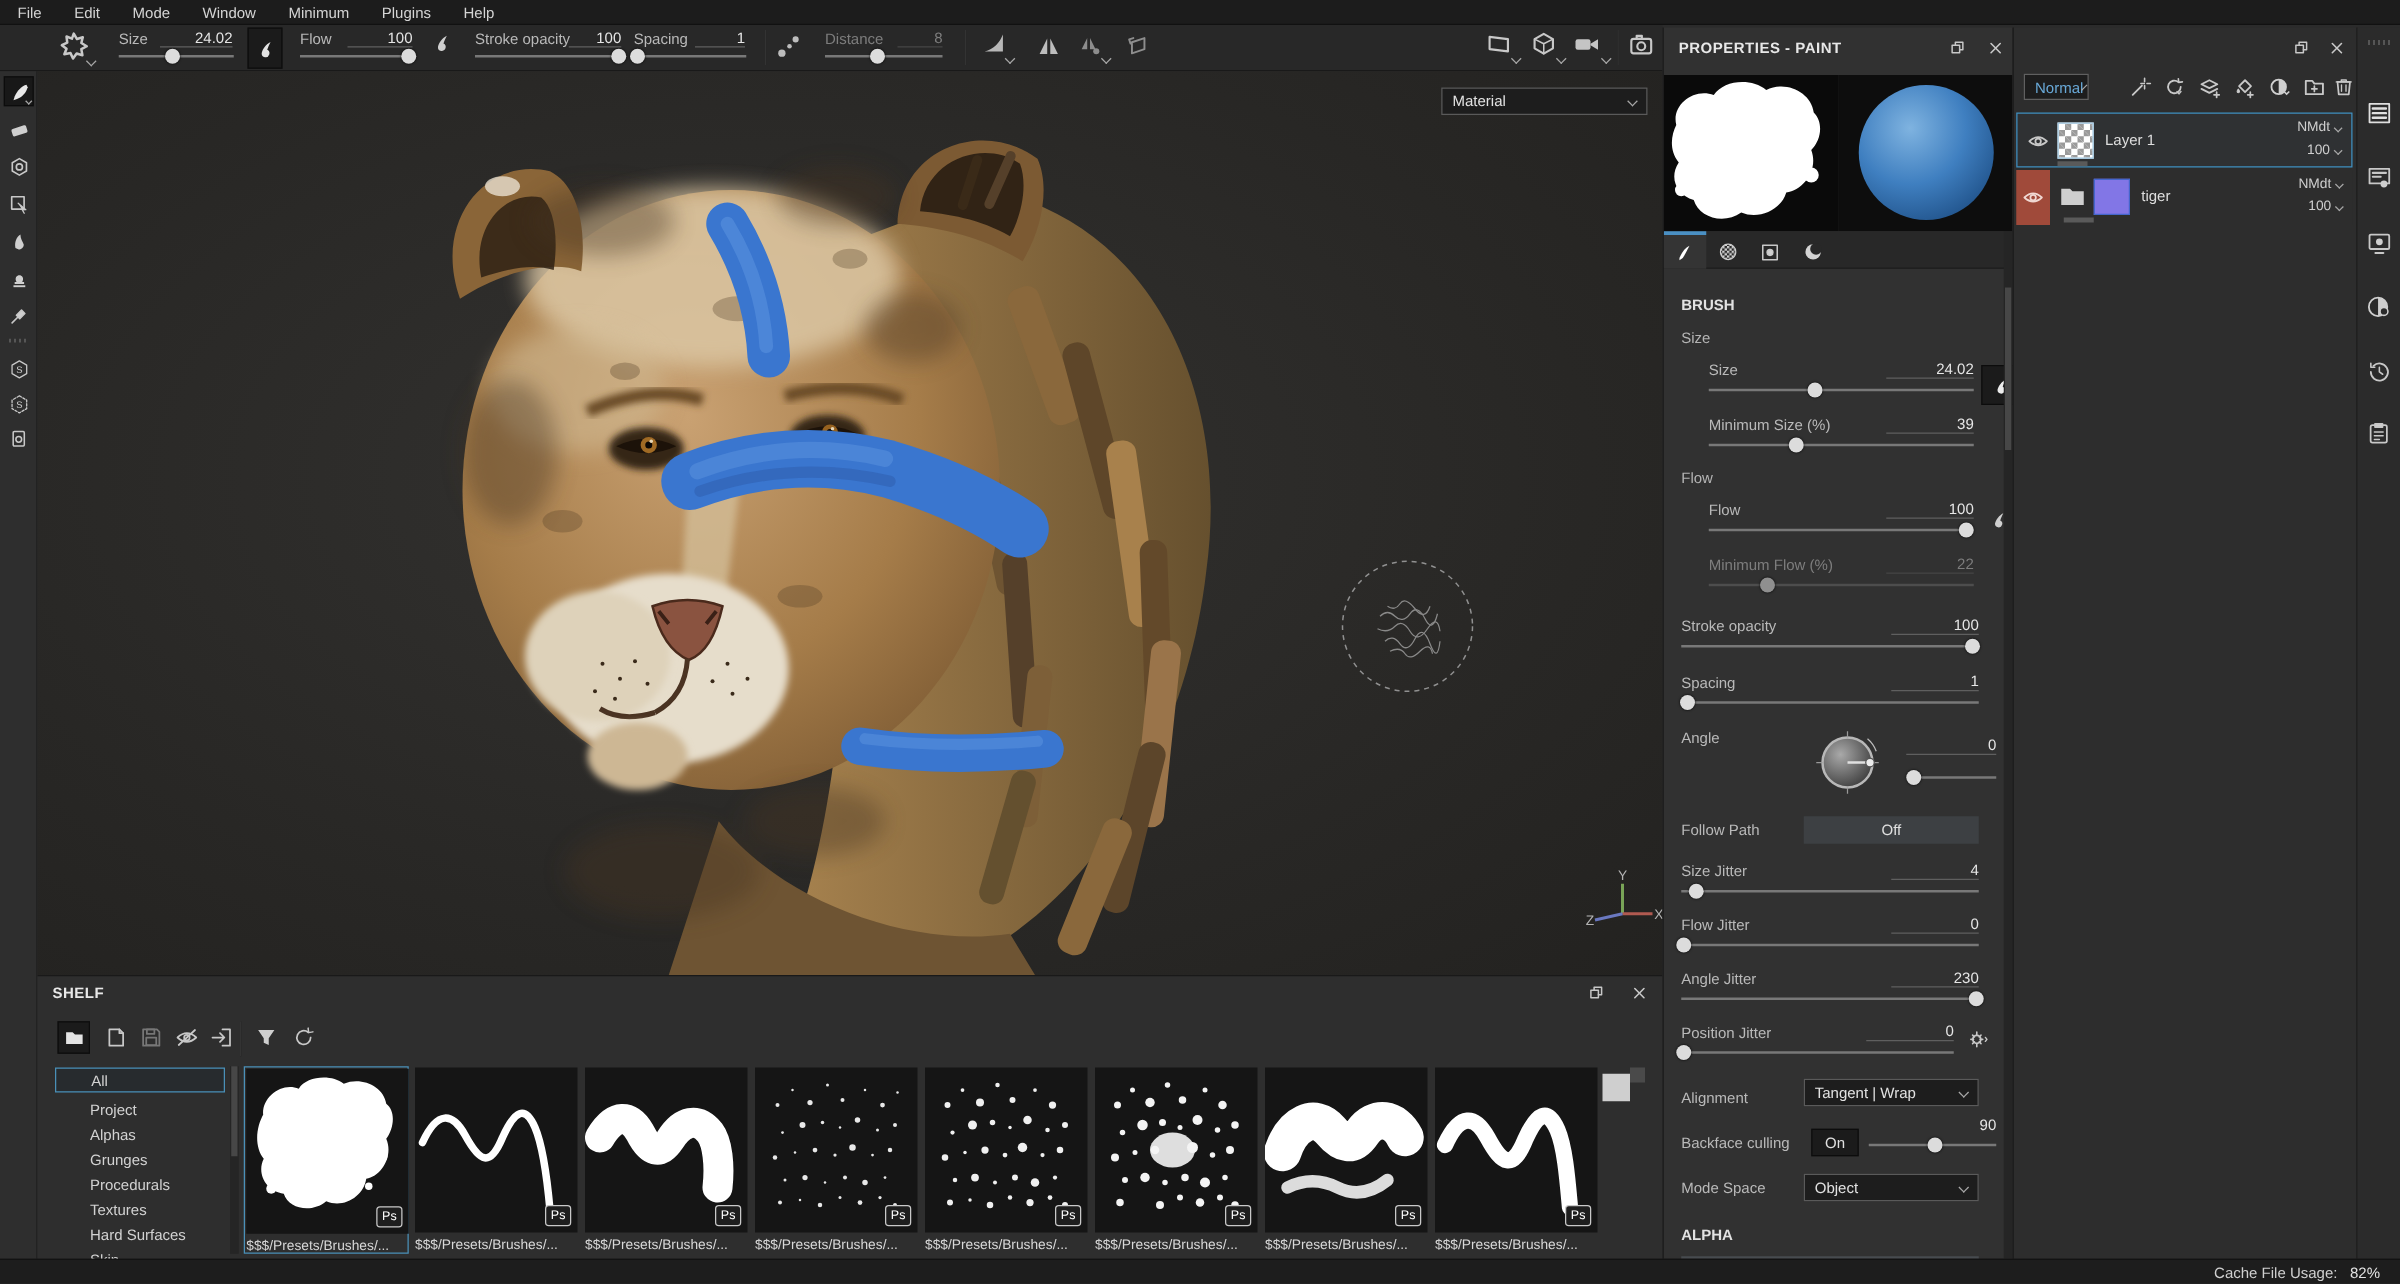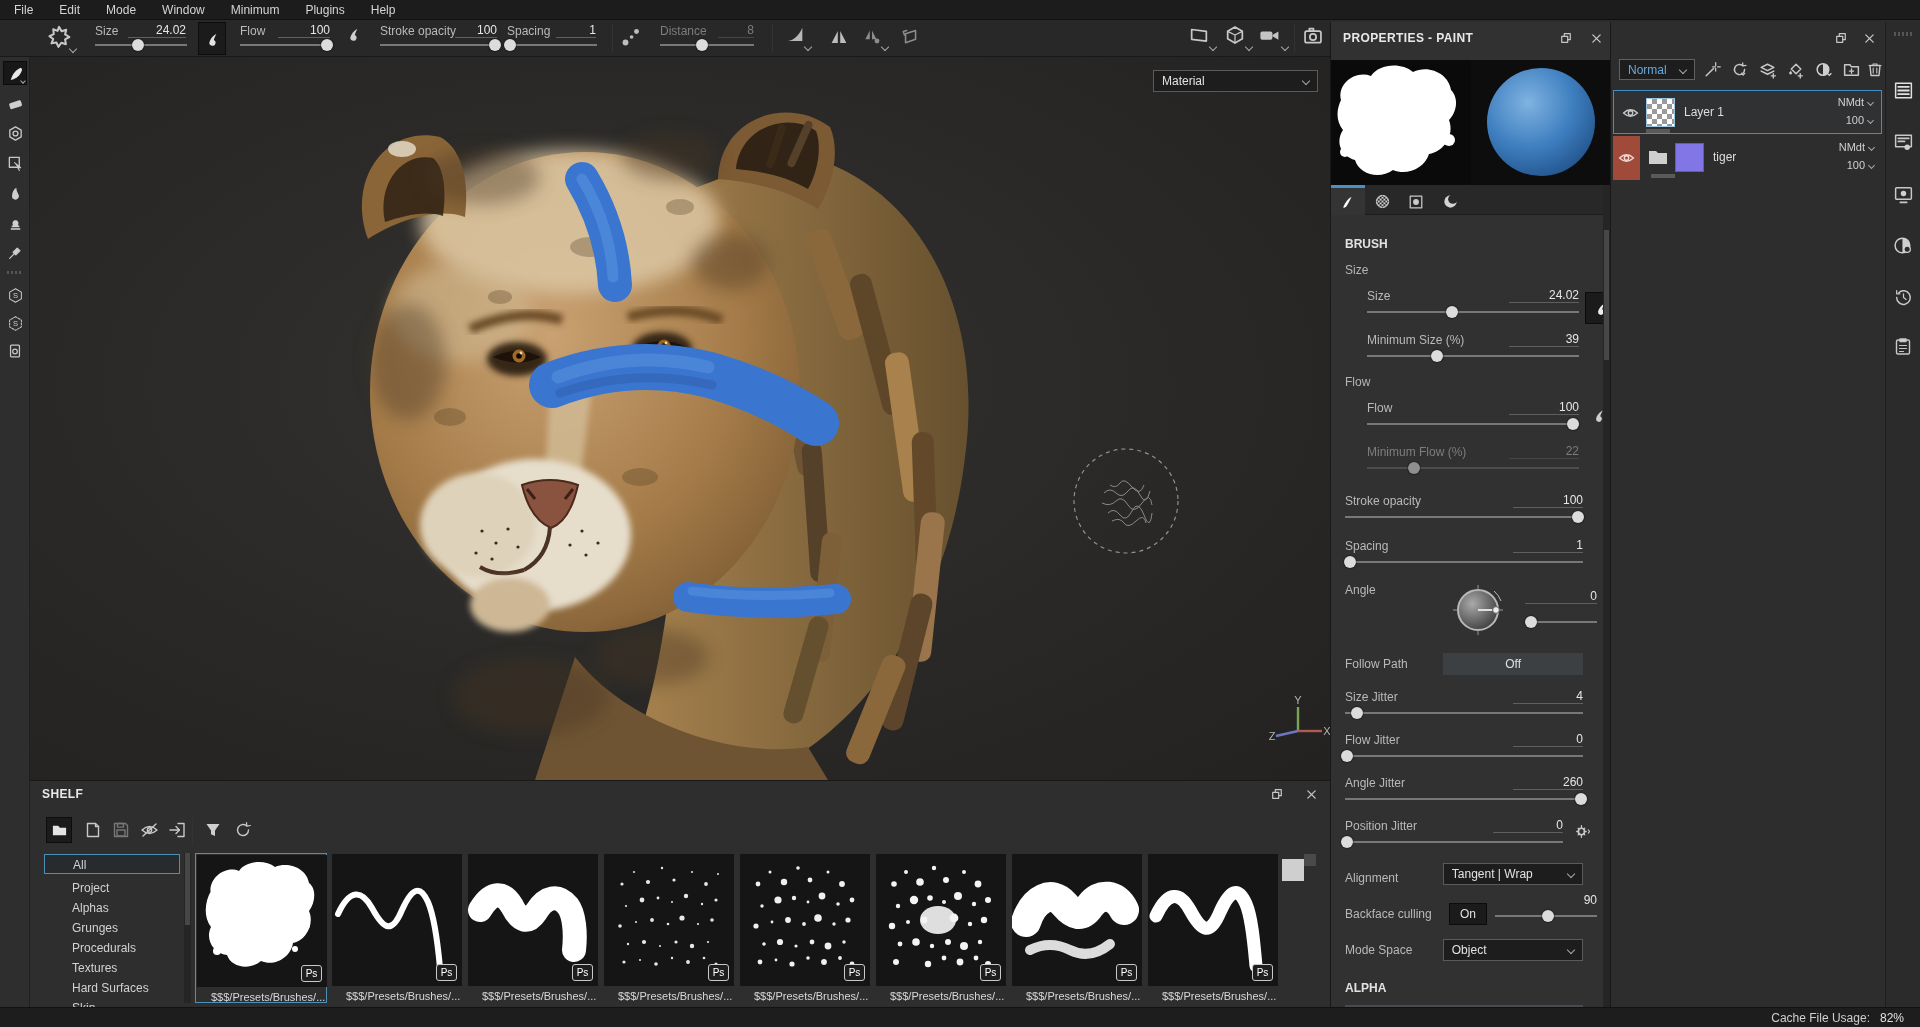--- a/index.html
+++ b/index.html
@@ -45,21 +45,21 @@
 .lrow{position:absolute;left:2px;width:269px;height:44px;background:#2f3133}
 .ltxt{color:#dedede}
 .rmeta{position:absolute;right:8px;color:#cfcfcf;font-size:11px;display:flex;align-items:center;gap:4px}
 .checker{background-image:linear-gradient(45deg,#9a9a9a 25%,transparent 25%,transparent 75%,#9a9a9a 75%),linear-gradient(45deg,#9a9a9a 25%,#fff 25%,#fff 75%,#9a9a9a 75%);background-size:10px 10px;background-position:0 0,5px 5px;background-color:#fff}
 
 .shelf{left:30px;top:780px;width:1300px;height:227px;background:#2e2e2e;border-top:1px solid #191919}
 .cat{position:absolute;left:14px;width:136px;height:20px;line-height:20px;padding-left:28px;color:#d2d2d2}
 .cat.sel{border:1px solid #4a90b8;background:#272b2e}
 .tile{position:absolute;top:72px;width:132px;height:150px}
 .tile .img{position:absolute;left:1px;top:1px;width:130px;height:132px;background:#151515}
-.tile .cap{position:absolute;left:15px;top:137px;width:120px;color:#d8d8d8;font-size:11px;white-space:nowrap;overflow:hidden}
+.tile .cap{position:absolute;left:1px;top:137px;width:120px;color:#d8d8d8;font-size:11px;white-space:nowrap;overflow:hidden}
 .tile.sel{border:1px solid #4a90b8}
 .psb{position:absolute;right:5px;bottom:5px;width:21px;height:17px;background:#1e1e1e;border:1px solid #c9c9c9;border-radius:3px;color:#fff;font-size:10px;display:flex;align-items:center;justify-content:center}
 .statusbar{left:0;top:1007px;width:1920px;height:20px;background:#1d1d1d;border-top:1px solid #121212;display:flex;align-items:center;justify-content:flex-end;padding-right:16px;gap:10px;color:#cfcfcf}
 .rstrip{left:1885px;top:22px;width:35px;height:985px;background:#2b2b2b;border-left:1px solid #1e1e1e}
 .rsicon{position:absolute;left:7px;width:21px;height:21px}
 .scrollbar{position:absolute;background:#252525}
 .thumbbar{position:absolute;background:#474747}
 </style>
 </head>
 <body>
@@ -843,21 +843,21 @@
       </div>
     <div class="sl">
         <div class="slider" style="left:0;right:0">
           <i class="tr"></i>
           <i class="hd" style="left:1%"></i>
         </div>
       </div>
 
     <div class="prow" style="margin-top:10px">
         <span class="lbl">Angle Jitter</span>
-        <span class="val">260</span>
+        <span class="val">230</span>
       </div>
     <div class="sl">
         <div class="slider" style="left:0;right:0">
           <i class="tr"></i>
           <i class="hd" style="left:99%"></i>
         </div>
       </div>
 
     <div style="position:relative">
       <div class="prow" style="margin-top:10px;width:218px">
@@ -924,21 +924,21 @@
         <rect x="2" y="5" width="7" height="7"></rect>
         <path d="M5 5V2h7v7h-3"></path>
       </svg>
   </div>
   <div class="winbtn" style="left:251px;top:9px">
     <svg class="ic" width="11" height="11" viewBox="0 0 12 12">
         <path d="M2 2l8 8M10 2l-8 8"></path>
       </svg>
   </div>
 
-  <div class="ddl ab" style="left:8px;top:37px;width:76px;height:21px;border-color:#606060">
+  <div class="ddl ab" style="left:8px;top:37px;width:52px;height:21px;border-color:#606060">
     <span style="color:#69a9d8">Normal</span>
       <span class="chev"></span>
   </div>
   <div class="ab" style="left:92px;top:38px">
     <svg class="ic" width="19" height="19" viewBox="0 0 18 18">
         <path d="M3 15l7-7"></path>
         <path d="M12 2.5v2.6M12 7.9v2.6M9.2 6.5h2.6M13.8 6.5h2.6" style="stroke-width:1.2"></path>
       </svg>
   </div>
   <div class="ab" style="left:119px;top:38px">

